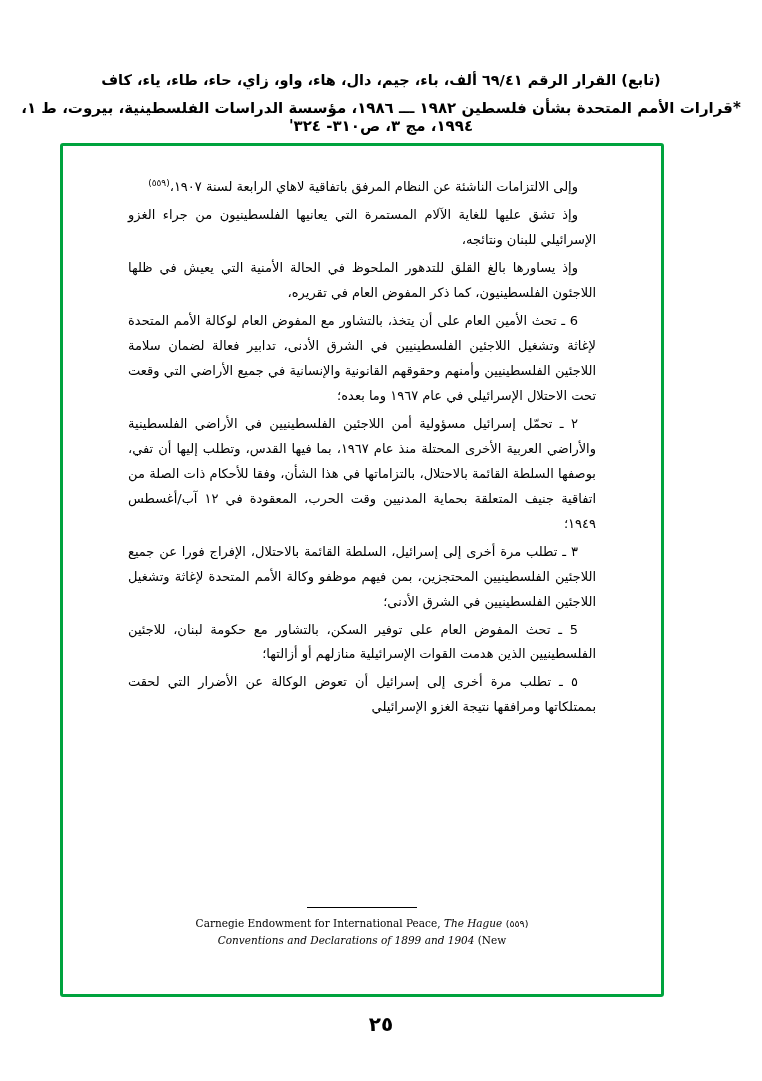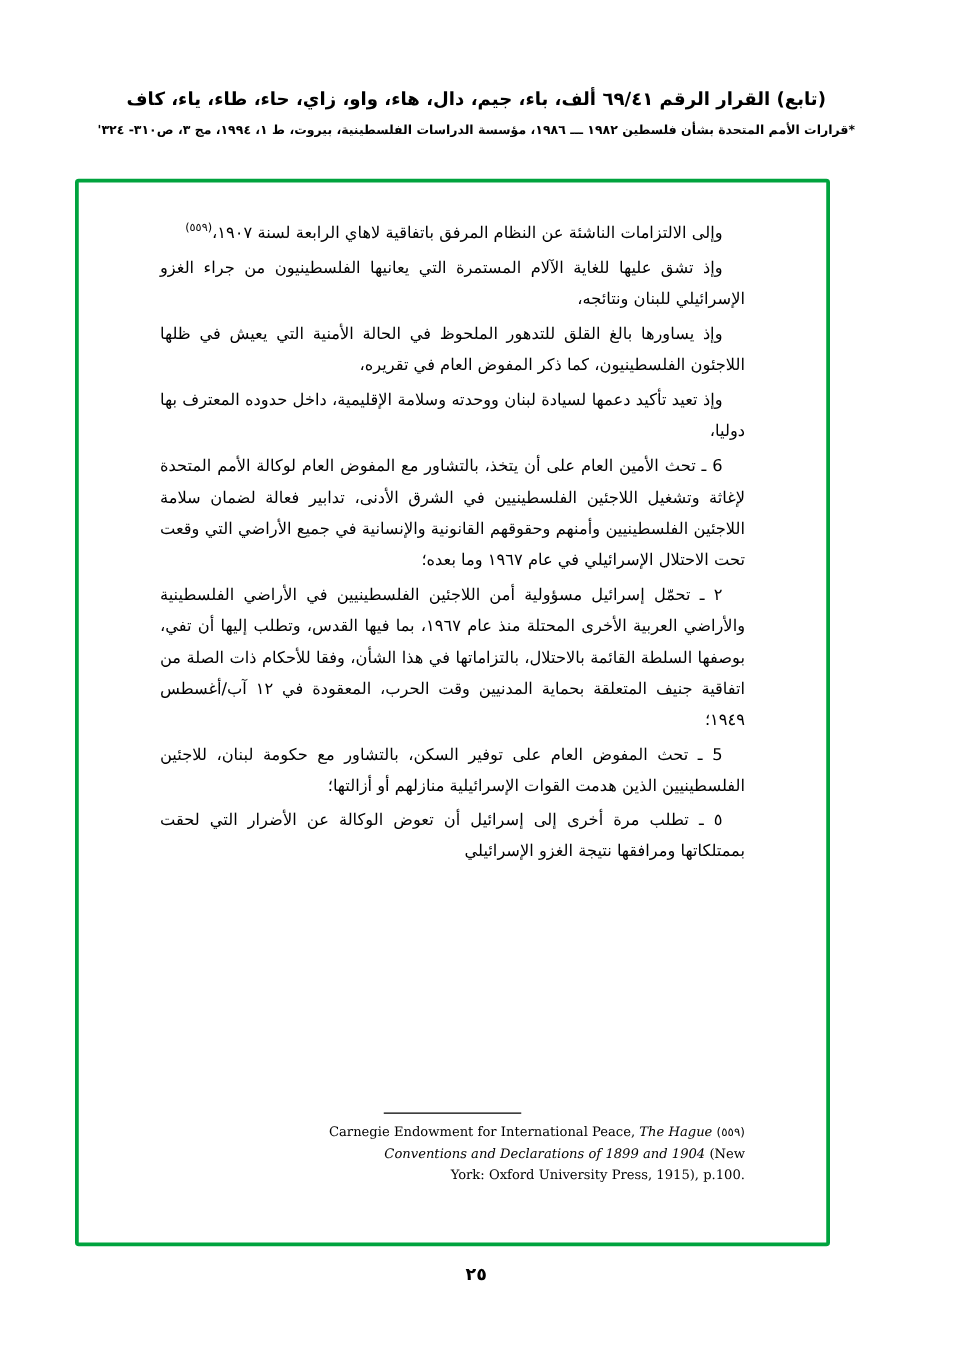--- a/index.html
+++ b/index.html
@@ -36,21 +36,21 @@
     font-size: 14.5px;
     letter-spacing: 0px;
     direction: rtl;
     line-height: 1.5;
     color: #000;
   }
   .header-source {
     margin-top: 7px;
     font-family: "DejaVu Sans", sans-serif;
     font-weight: bold;
-    font-size: 10px;
+    font-size: 15px;
     direction: rtl;
     color: #000;
   }
 
   
   .frame {
     position: absolute;
     top: 143px;
     left: 60px;
     width: 604px;
@@ -87,21 +87,21 @@
     vertical-align: super;
   }
 
   
   .footnote-wrap {
     position: absolute;
     left: 58px;
     right: 58px;
     bottom: 38px;
     direction: ltr;
-    text-align: right;
+    text-align: center;
   }
   .footnote-rule {
     width: 110px;
     height: 1px;
     background: #000;
     margin: 0 auto 7px auto;
   }
   .footnote {
     font-family: "DejaVu Serif", serif;
     font-size: 10.5px;
@@ -118,21 +118,21 @@
 
   
   .page-number {
     position: absolute;
     top: 1012px;
     left: 0;
     right: 0;
     text-align: center;
     font-family: "DejaVu Sans", sans-serif;
     font-weight: bold;
-    font-size: 14px;
+    font-size: 20px;
     color: #000;
   }
 </style>
 </head>
 <body>
 
 <div class="page">
 
   <div class="header">
     <div class="header-title">(تابع) القرار الرقم ٦٩/٤١ ألف، باء، جيم، دال، هاء، واو، زاي، حاء، طاء، ياء، كاف</div>
@@ -143,39 +143,38 @@
     <div class="frame-inner">
 
       <div class="body-text">
 
         <p class="para"><span>وإلى الالتزامات الناشئة عن النظام المرفق باتفاقية لاهاي الرابعة لسنة ١٩٠٧،</span><span class="sup-note">(٥٥٩)</span></p>
 
         <p class="para"><span>وإذ تشق عليها للغاية الآلام المستمرة التي يعانيها الفلسطينيون من جراء الغزو الإسرائيلي للبنان ونتائجه،</span></p>
 
         <p class="para"><span>وإذ يساورها بالغ القلق للتدهور الملحوظ في الحالة الأمنية التي يعيش في ظلها اللاجئون الفلسطينيون، كما ذكر المفوض العام في تقريره،</span></p>
 
-        <p class="para"><span>وإذ تعيد تأكيد دعمها لسيادة لبنان ووحدته وسلامة الإقليمية، داخل حدوده المعترف بها دوليا،</span></p>
 
         <p class="para"><span>6 ـ تحث الأمين العام على أن يتخذ، بالتشاور مع المفوض العام لوكالة الأمم المتحدة لإغاثة وتشغيل اللاجئين الفلسطينيين في الشرق الأدنى، تدابير فعالة لضمان سلامة اللاجئين الفلسطينيين وأمنهم وحقوقهم القانونية والإنسانية في جميع الأراضي التي وقعت تحت الاحتلال الإسرائيلي في عام ١٩٦٧ وما بعده؛</span></p>
 
         <p class="para"><span>٢ ـ تحمّل إسرائيل مسؤولية أمن اللاجئين الفلسطينيين في الأراضي الفلسطينية والأراضي العربية الأخرى المحتلة منذ عام ١٩٦٧، بما فيها القدس، وتطلب إليها أن تفي، بوصفها السلطة القائمة بالاحتلال، بالتزاماتها في هذا الشأن، وفقا للأحكام ذات الصلة من اتفاقية جنيف المتعلقة بحماية المدنيين وقت الحرب، المعقودة في ١٢ آب/أغسطس ١٩٤٩؛</span></p>
 
+        <p class="para"><span>٣ ـ تطلب مرة أخرى إلى إسرائيل، السلطة القائمة بالاحتلال، الإفراج فورا عن جميع اللاجئين الفلسطينيين المحتجزين، بمن فيهم موظفو وكالة الأمم المتحدة لإغاثة وتشغيل اللاجئين الفلسطينيين في الشرق الأدنى؛</span></p>
 
         <p class="para"><span>5 ـ تحث المفوض العام على توفير السكن، بالتشاور مع حكومة لبنان، للاجئين الفلسطينيين الذين هدمت القوات الإسرائيلية منازلهم أو أزالتها؛</span></p>
 
         <p class="para"><span>٥ ـ تطلب مرة أخرى إلى إسرائيل أن تعوض الوكالة عن الأضرار التي لحقت بممتلكاتها ومرافقها نتيجة الغزو الإسرائيلي</span></p>
 
       </div>
 
       <div class="footnote-wrap">
         <div class="footnote-rule"></div>
         <div class="footnote">
           <div><span>Carnegie Endowment for International Peace, </span><i>The Hague</i> <span class="marker">(٥٥٩)</span></div>
           <div><i>Conventions and Declarations of 1899 and 1904</i><span> (New</span></div>
-          <div>York: Oxford University Press, 1915), p.100.</div>
         </div>
       </div>
 
     </div>
   </div>
 
   <div class="page-number">٢٥</div>
 
 </div>
 

